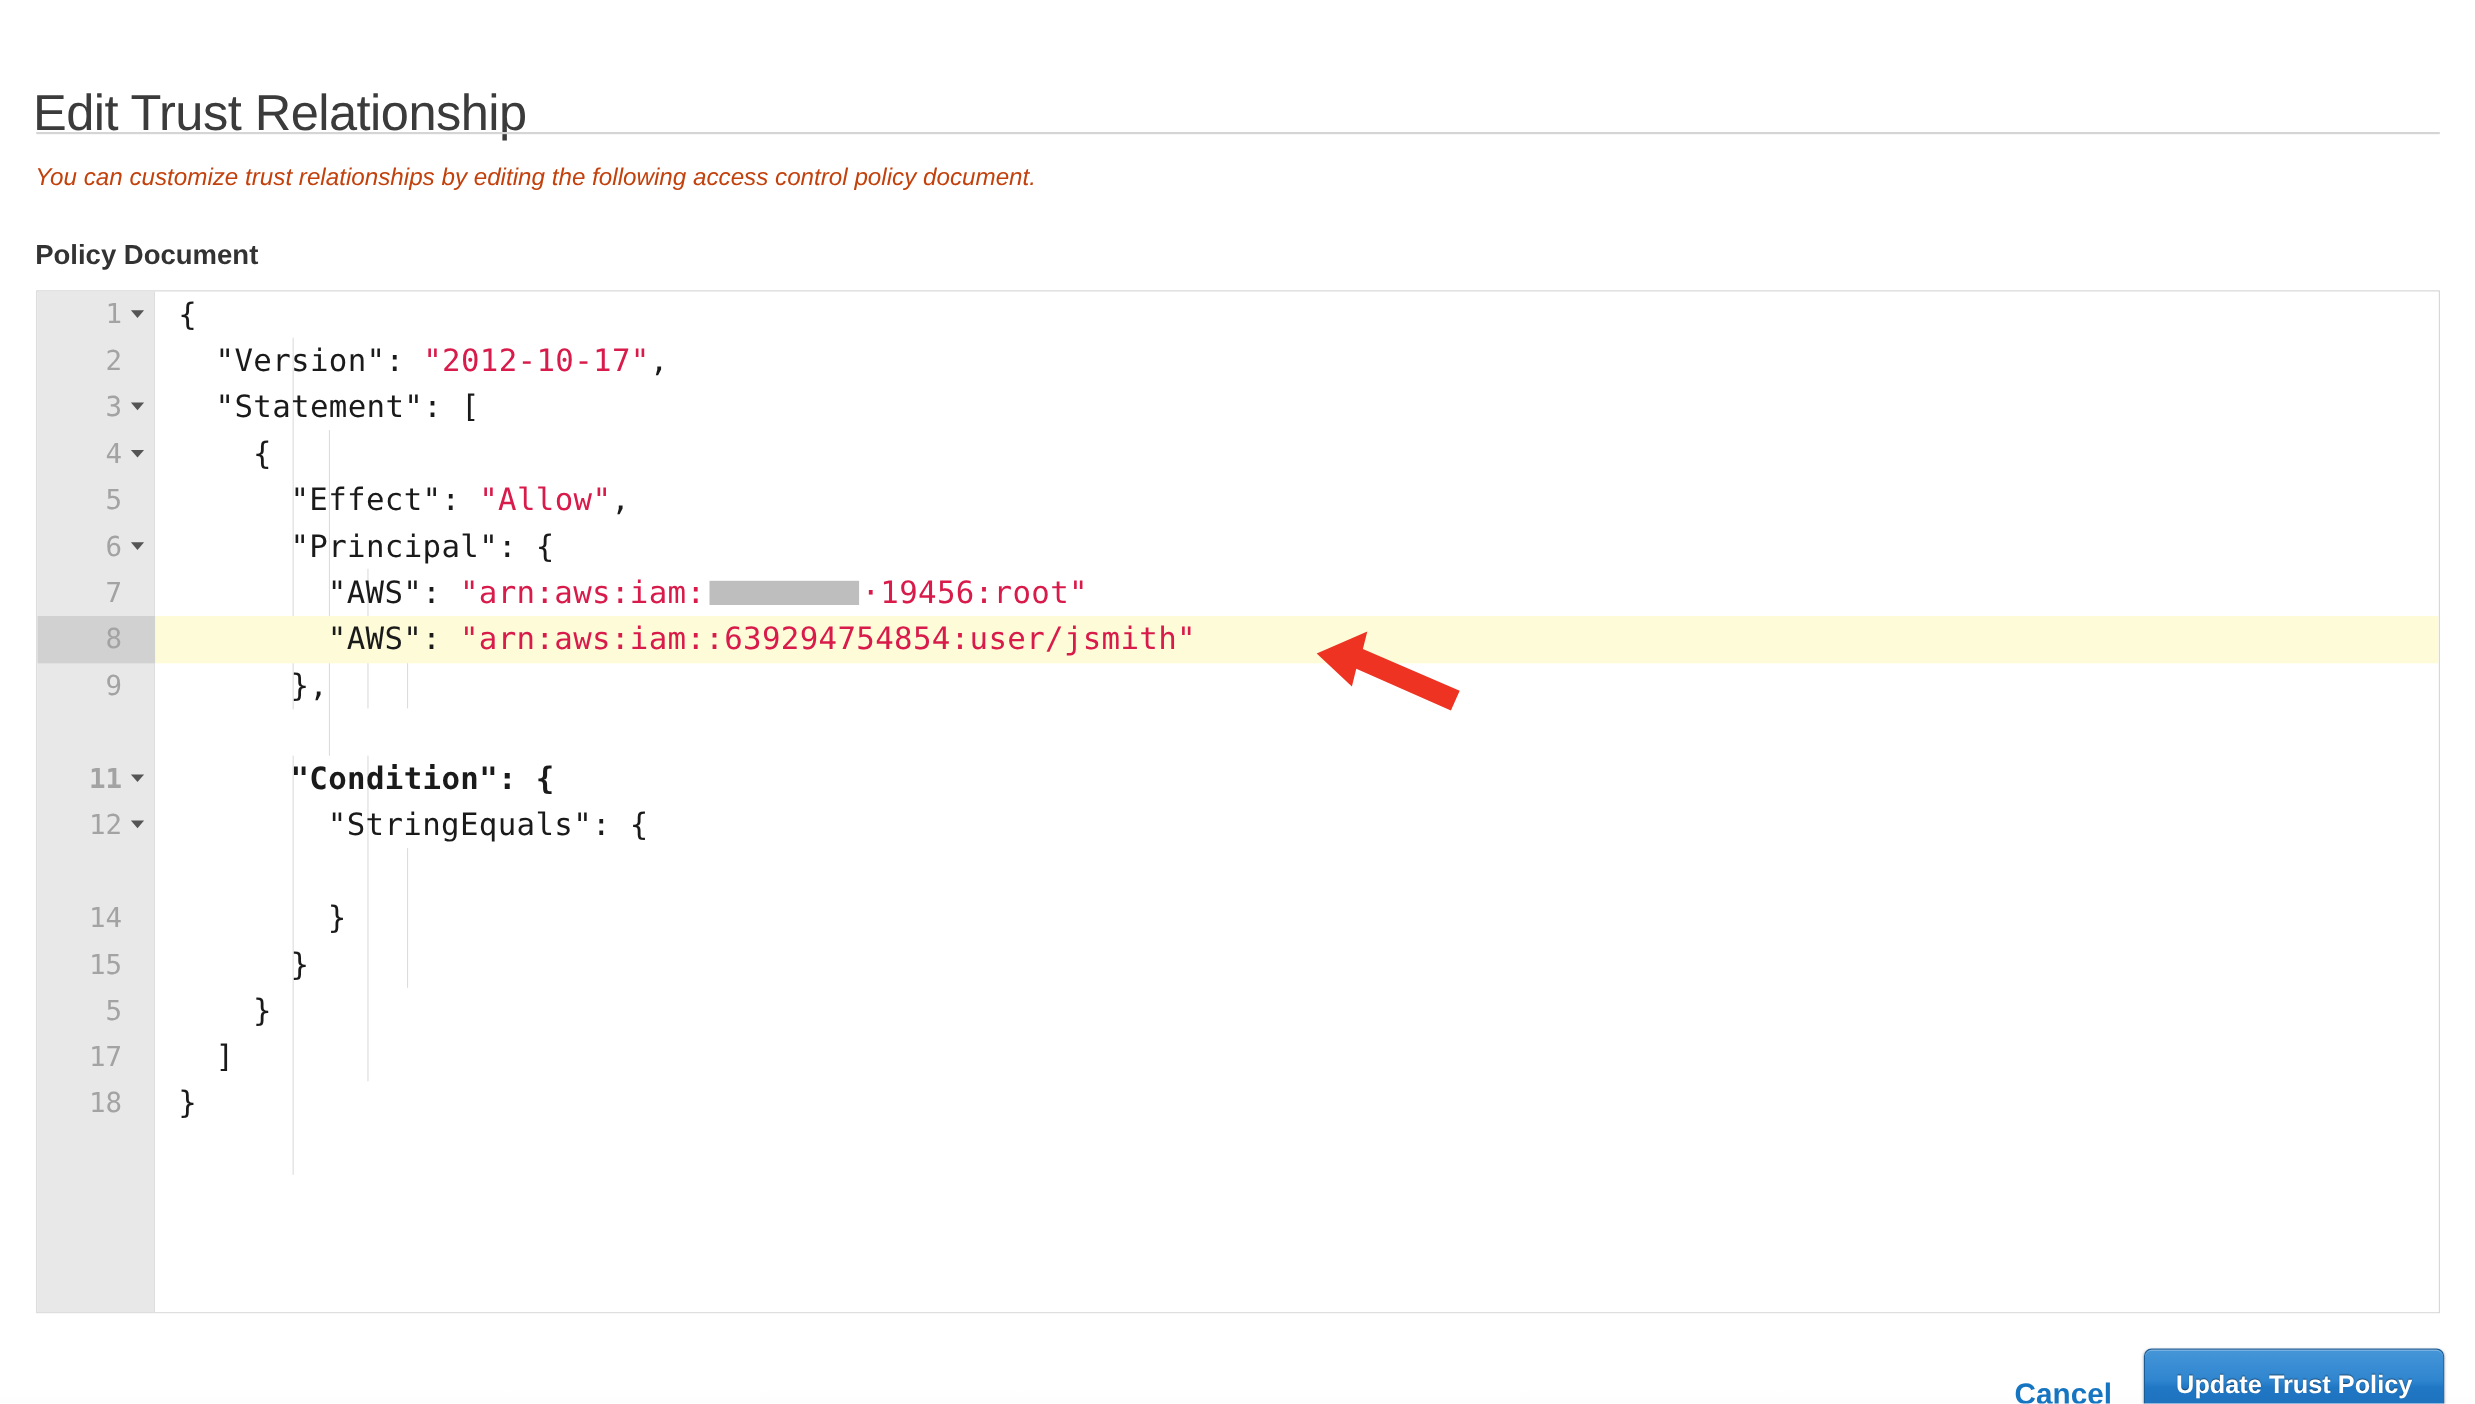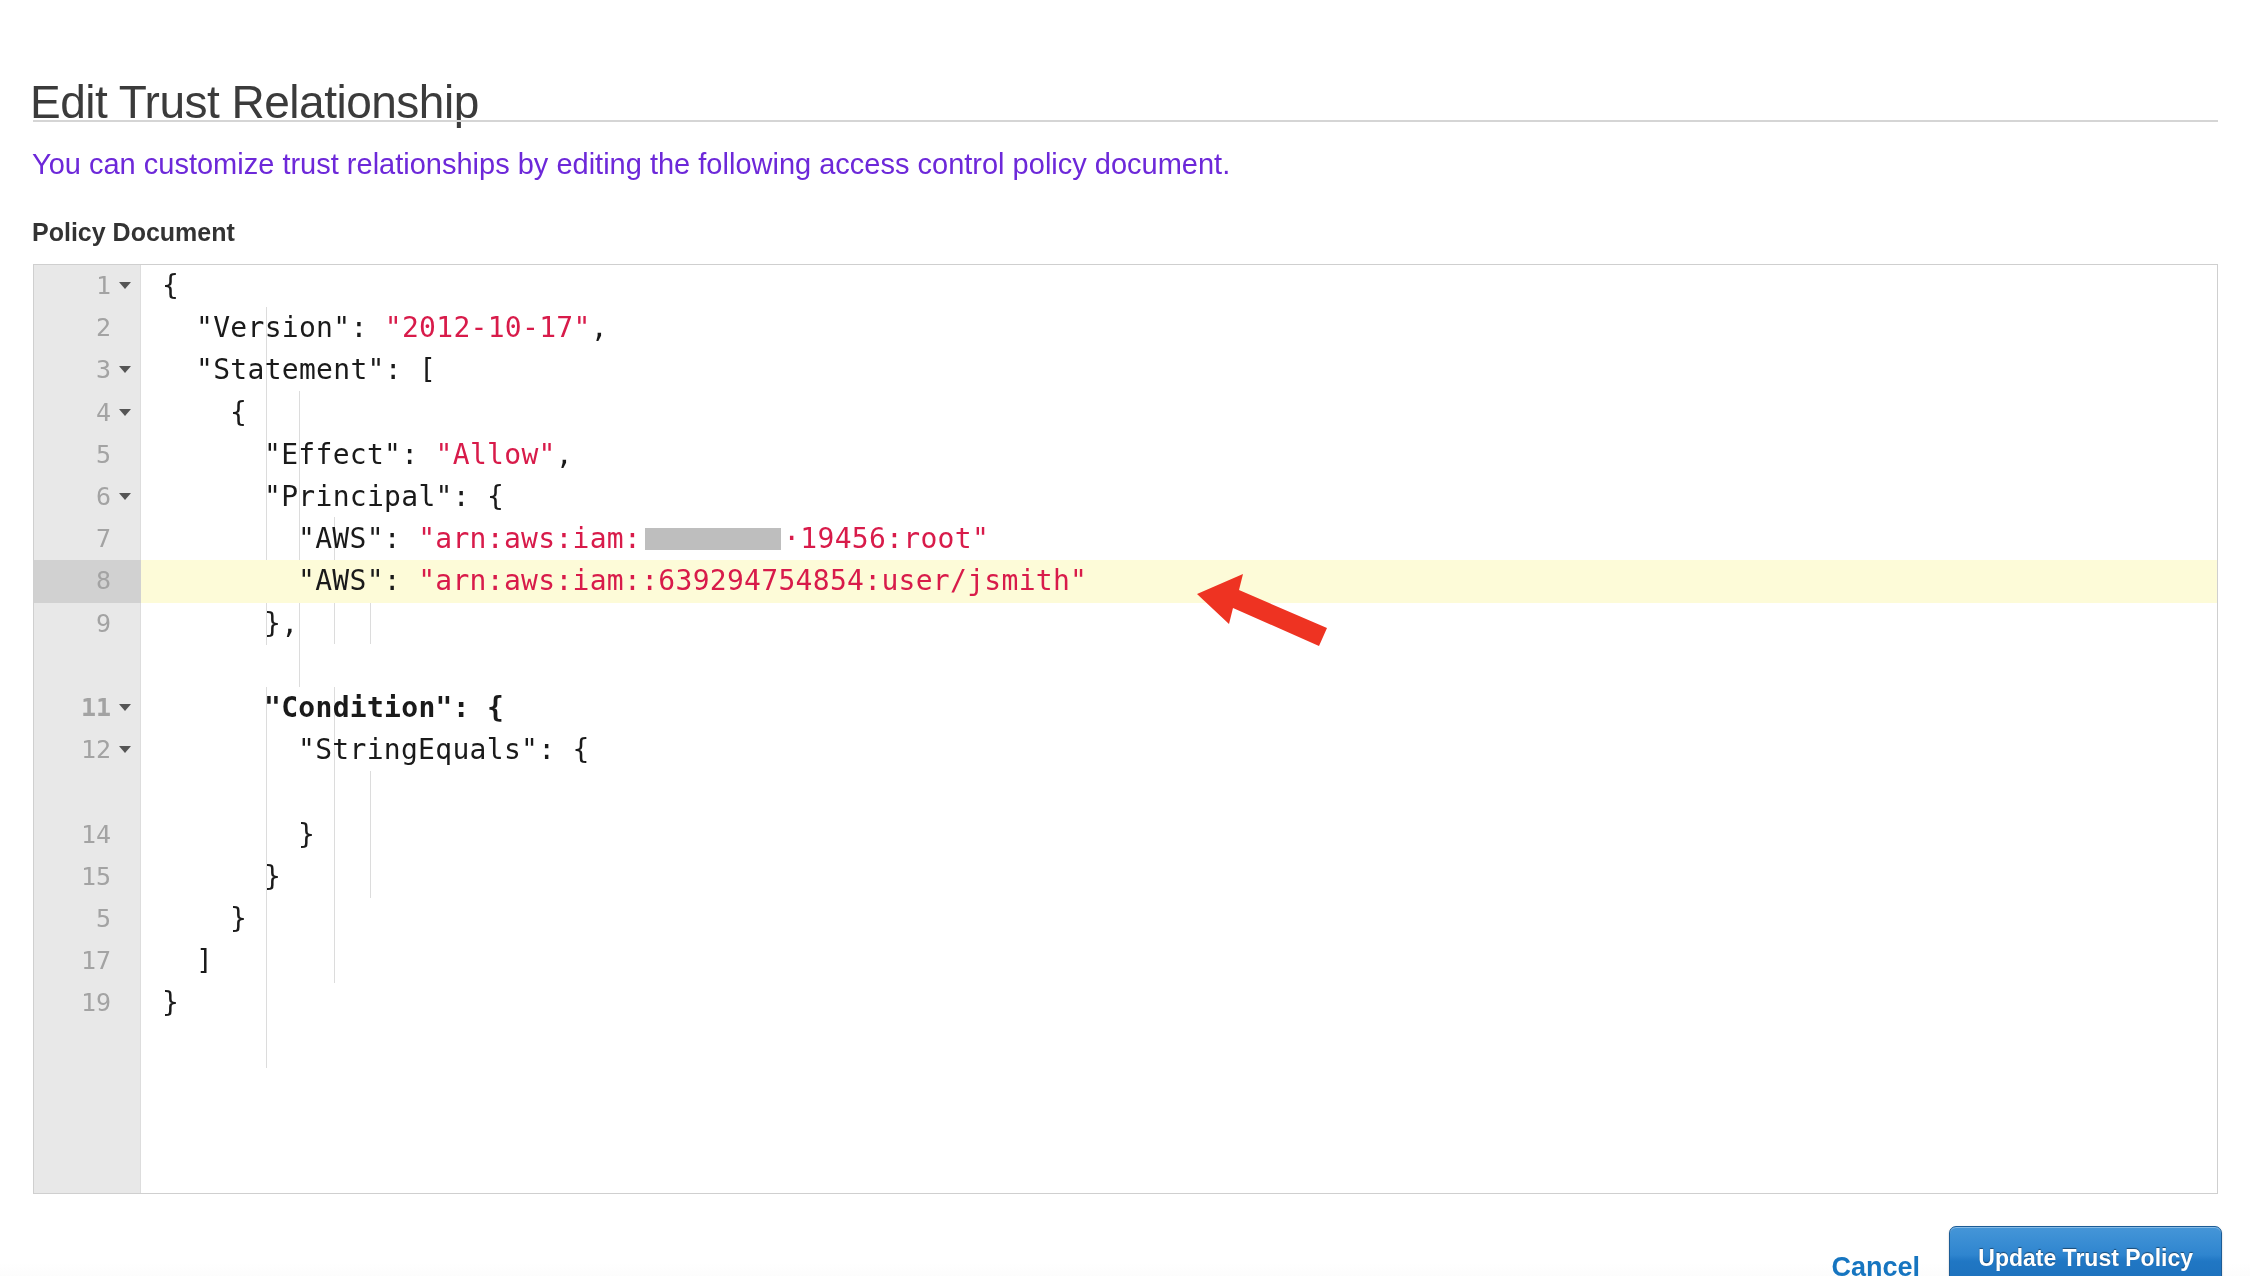--- a/index.html
+++ b/index.html
@@ -41,23 +41,24 @@
     left: 33px;
     top: 84px;
     width: 2185px;
     height: 2px;
     background: #d5d5d5;
   }
   .intro-text {
     position: absolute;
     left: 32px;
     top: 112px;
-    font-size: 29px;
-    color: #6d28d9;
-    white-space: nowrap;
+    font-size: 22px;
+    color: #c2410c;
+    white-space: nowrap;
+    font-style: italic;
   }
   .field-label {
     position: absolute;
     left: 32px;
     top: 182px;
     font-size: 25px;
     font-weight: bold;
     color: #333333;
     white-space: nowrap;
   }
@@ -355,21 +356,21 @@
 
     <div class="row" style="top:675.2px;">
       <div class="ln-cell">
         <div class="ln-num">17</div>
       </div>
       <div class="code-line" style="left:162px;"><span class="pun">]</span></div>
     </div>
 
     <div class="row" style="top:717.4px;">
       <div class="ln-cell">
-        <div class="ln-num">19</div>
+        <div class="ln-num">18</div>
       </div>
       <div class="code-line" style="left:128px;"><span class="pun">}</span></div>
     </div>
   </div>
 
   <svg class="arrow-annotation" viewBox="0 0 200 90" xmlns="http://www.w3.org/2000/svg">
     <polygon points="2,28 48,8 44,24 132,62 124,80 38,42 34,58" fill="#ee3322"></polygon>
   </svg>
 
   <div class="footer">

